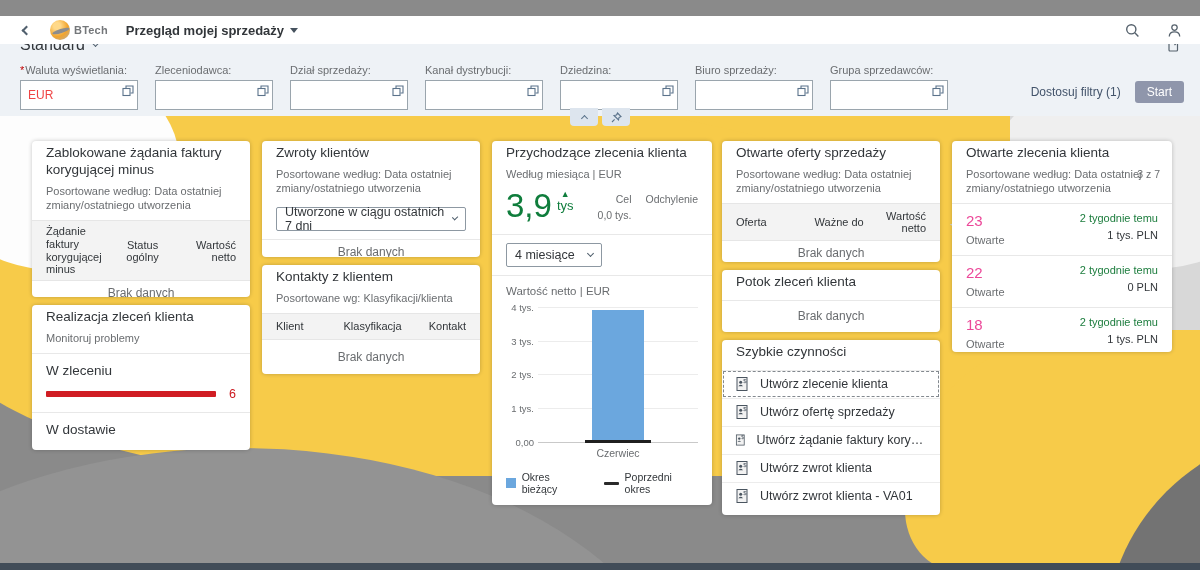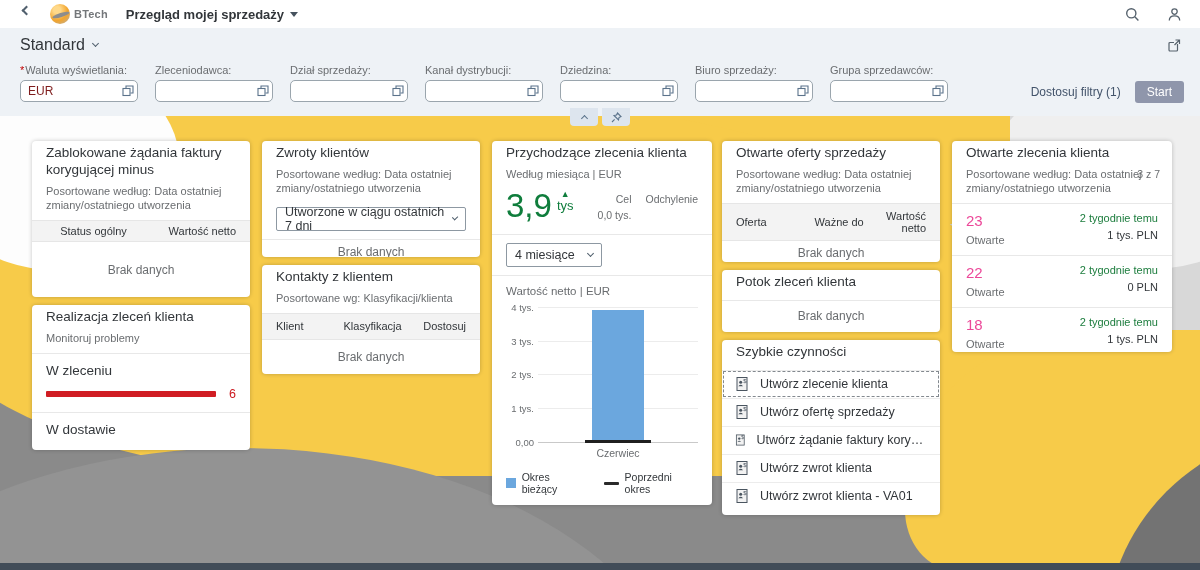--- a/index.html
+++ b/index.html
@@ -13,21 +13,21 @@
   .bg-white-topright{right:-90px;top:70px;width:300px;height:200px;background:#efefef;border-radius:50%;}
   .bg-yellow-main{left:-80px;top:104px;width:1120px;height:372px;background:#f7cb49;border-radius:0 52% 18% 40% / 0 78% 30% 52%;}
   .bg-yellow-right{left:905px;top:330px;width:420px;height:240px;background:#f7cb49;border-radius:45% 0 0 12% / 70% 0 0 25%;}
   .bg-yellow-top{left:0;top:104px;width:1010px;height:120px;background:#f7cb49;}
   .bg-white-topleft{left:-70px;top:60px;width:250px;height:210px;background:#fdfdfd;border-radius:50%;}
   .bg-gray-bottomleft{left:-210px;top:448px;width:900px;height:560px;background:#939393;border-radius:50%;}
   .bg-gray-bottomright{left:1105px;top:430px;width:420px;height:420px;background:#737373;border-radius:50%;}
   .bg-bottom-strip{left:0;bottom:0;width:100%;height:7px;background:#414c58;}
 
   
-  .topbar{position:absolute;top:0;left:0;width:100%;height:28px;background:#ffffff;display:flex;padding:0 16px;z-index:20;}
+  .topbar{position:absolute;top:16px;left:0;width:100%;height:28px;background:#ffffff;display:flex;align-items:center;padding:0 16px;z-index:20;}
   .back-btn{width:20px;height:20px;display:flex;align-items:center;justify-content:center;cursor:pointer;margin-right:14px;}
   .chev{display:inline-block;width:7px;height:7px;border-right:2px solid #51606e;border-bottom:2px solid #51606e;}
   .chev.left{transform:rotate(135deg);}
   .chev.down-sm{width:5px;height:5px;border-width:1.5px;transform:rotate(45deg);margin-top:-3px;}
   .chev.up{transform:rotate(-135deg);margin-top:3px;}
   .logo{display:flex;align-items:center;gap:4px;margin-right:18px;}
   .logo-globe{width:20px;height:20px;border-radius:50%;background:radial-gradient(circle at 35% 30%,#ffd98a 0 18%,#f2a52e 55%,#b5b0a8 100%);position:relative;overflow:hidden;}
   .logo-globe::after{content:"";position:absolute;left:2px;top:9px;width:18px;height:4px;background:#8d8d8d;border-radius:50%;transform:rotate(-18deg);}
   .logo-text{font-size:11px;font-weight:bold;color:#74777a;letter-spacing:.2px;}
   .app-title{display:flex;align-items:center;gap:6px;font-size:13px;font-weight:bold;color:#32363a;cursor:pointer;}
@@ -39,21 +39,21 @@
   .filterbar{position:absolute;top:28px;left:0;width:100%;height:88px;background:#eef2f6;z-index:19;padding:7px 16px 0 20px;}
   .variant-row{display:flex;align-items:center;}
   .variant-name{font-size:16px;color:#32363a;margin-right:8px;cursor:pointer;}
   .variant-row .chev{border-color:#51606e;}
   .share-btn{margin-left:auto;}
   .fields-row{display:flex;margin-top:9px;align-items:flex-start;}
   .field{width:118px;margin-right:17px;}
   .field-label{font-size:11px;color:#6a6d70;white-space:nowrap;margin-bottom:4px;}
   .req{color:#c00000;margin-right:1px;}
   .input-wrap{position:relative;}
-  .input-wrap input{width:100%;height:22px;border:1px solid #9aa5ad;border-radius:5px;background:#fff;font-size:12px;font-family:"Liberation Sans",sans-serif;color:#7f1d1d;padding:0 18px 0 7px;}
+  .input-wrap input{width:100%;height:30px;border:1px solid #9aa5ad;border-radius:0;background:#fff;font-size:12px;font-family:"Liberation Sans",sans-serif;color:#ef4444;padding:0 18px 0 7px;}
   .vh-icon{position:absolute;right:4px;top:5px;cursor:pointer;}
   .filter-actions{margin-left:auto;display:flex;align-items:center;gap:14px;padding-top:17px;}
   .adapt-link{font-size:12px;color:#42536a;cursor:pointer;white-space:nowrap;}
   .go-btn{background:#8f96ab;color:#fff;border:none;border-radius:3px;font-size:12px;font-family:"Liberation Sans",sans-serif;padding:4px 12px;cursor:pointer;}
   .collapse-pins{position:absolute;top:108px;left:50%;transform:translateX(-50%);display:flex;gap:4px;z-index:21;}
   .mini-btn{width:28px;height:18px;background:#dde5ee;border-radius:0 0 4px 4px;display:flex;align-items:center;justify-content:center;cursor:pointer;}
   .mini-btn .chev{width:5px;height:5px;border-width:1.6px;border-color:#5b738b;}
 
   
   .content{position:absolute;left:32px;top:141px;width:1140px;height:380px;z-index:10;}
@@ -277,20 +277,21 @@
 
 <main class="content">
 
   <div class="col col1">
     <div class="card" style="height:156px;">
       <div class="card-head">
         <div class="card-title">Zablokowane żądania faktury korygującej minus</div>
         <div class="card-sub">Posortowane według: Data ostatniej zmiany/ostatniego utworzenia</div>
       </div>
       <div class="tbl-head">
+        <span class="c1">Żądanie faktury korygującej minus</span>
         <span class="c2">Status ogólny</span>
         <span class="c3">Wartość netto</span>
       </div>
       <div class="card-empty">Brak danych</div>
     </div>
 
     <div class="card" style="height:145px;">
       <div class="card-head">
         <div class="card-title">Realizacja zleceń klienta</div>
         <div class="card-sub">Monitoruj problemy</div>
@@ -327,21 +328,21 @@
     </div>
 
     <div class="card" style="height:109px;">
       <div class="card-head">
         <div class="card-title">Kontakty z klientem</div>
         <div class="card-sub">Posortowane wg: Klasyfikacji/klienta</div>
       </div>
       <div class="tbl-head" style="padding:6px 14px;">
         <span class="c1">Klient</span>
         <span class="c2">Klasyfikacja</span>
-        <span class="c3">Dostosuj</span>
+        <span class="c3">Kontakt</span>
       </div>
       <div class="card-empty">Brak danych</div>
     </div>
   </div>
 
   <div class="col col3">
     <div class="card" style="height:364px;">
       <div class="card-head" style="padding-bottom:4px;">
         <div class="card-title">Przychodzące zlecenia klienta</div>
         <div class="card-sub">Według miesiąca | EUR</div>

